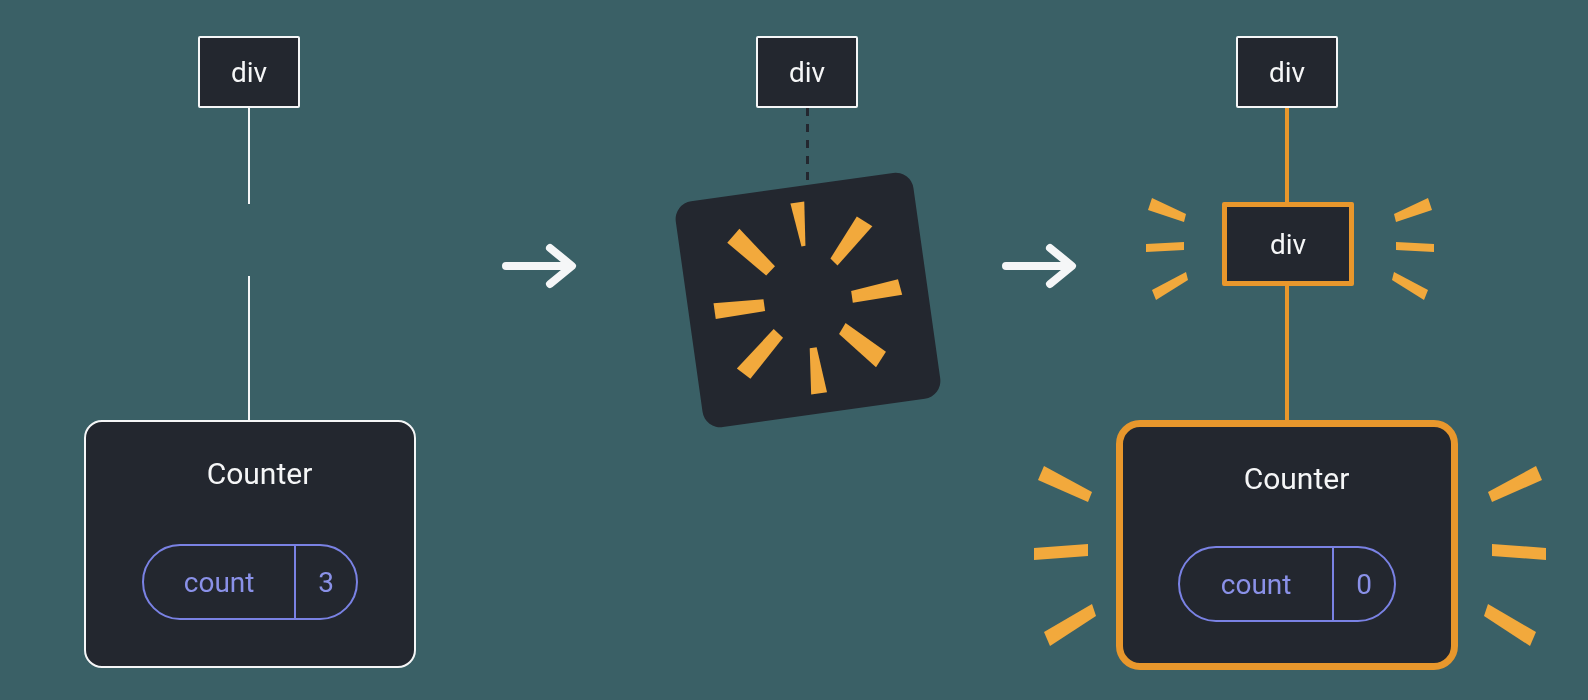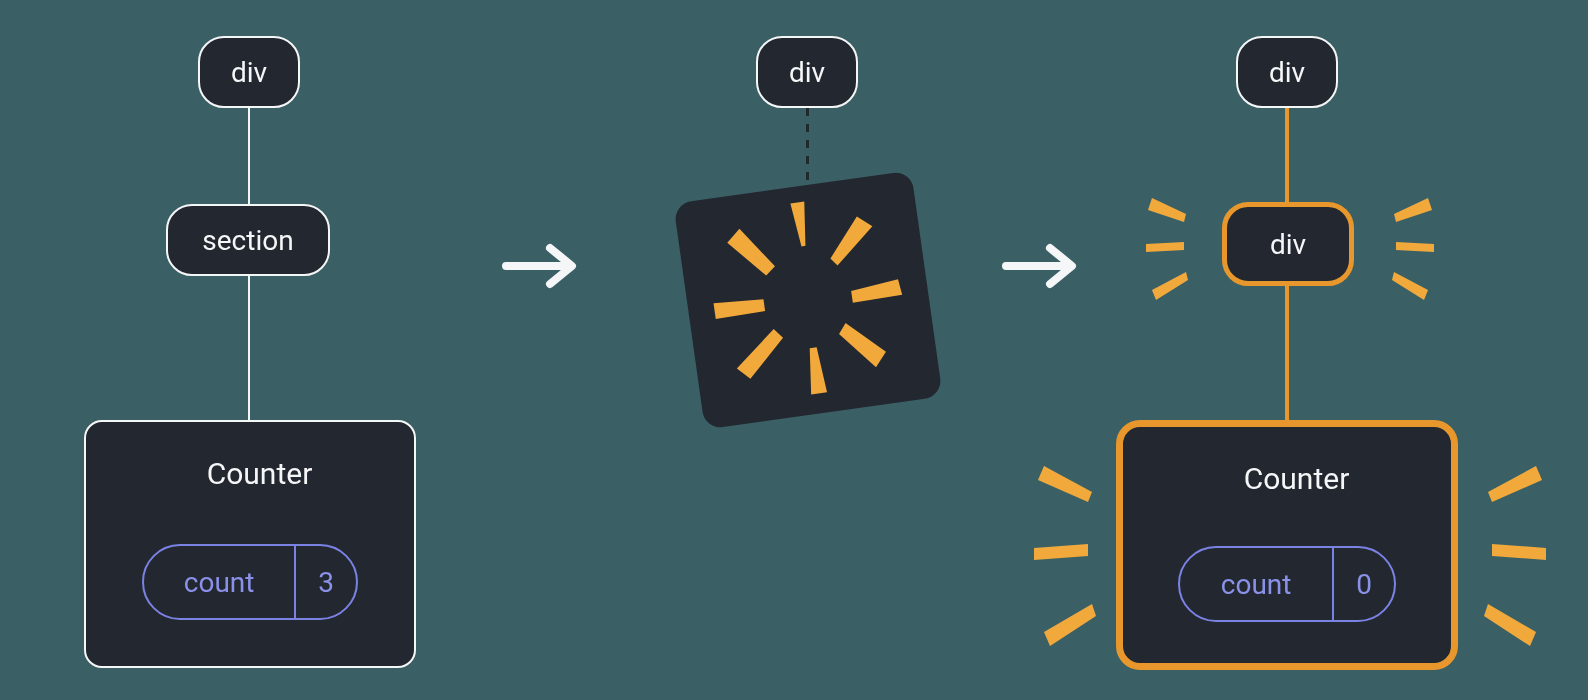--- a/index.html
+++ b/index.html
@@ -10,21 +10,21 @@
     height: 700px;
     position: relative;
     overflow: hidden;
   }
   .stage { position: absolute; top: 0; left: 0; width: 1588px; height: 700px; }
 
   .node {
     position: absolute;
     background: #23272f;
     border: 2px solid #f5f6f7;
-    border-radius: 26px;
+    border-radius: 2px;
     color: #f5f6f7;
     display: flex;
     align-items: center;
     justify-content: center;
     font-size: 28px;
     font-weight: 400;
   }
   .node.orange-border { border: 5px solid #e8972c; }
   .node.large { border-radius: 18px; padding-left: 19px; }
 
@@ -78,23 +78,20 @@
 <body>
 
 <div class="stage">
 
   <div class="node" style="left:198px; top:36px; width:102px; height:72px;">
     <span>div</span>
   </div>
 
   <div class="edge" style="left:248px; top:108px; height:96px;"></div>
 
-  <div class="node" style="left:166px; top:204px; width:164px; height:72px;">
-    <span>section</span>
-  </div>
 
   <div class="edge" style="left:248px; top:276px; height:144px;"></div>
 
   <div class="node large" style="left:84px; top:420px; width:332px; height:248px; flex-direction:column; justify-content:flex-start; padding-top:34px;">
     <span class="title">Counter</span>
   </div>
 
   <div class="pill" style="left:142px; top:544px; width:216px; height:76px;">
     <span class="pill-label">count</span>
     <span class="pill-value">3</span>

